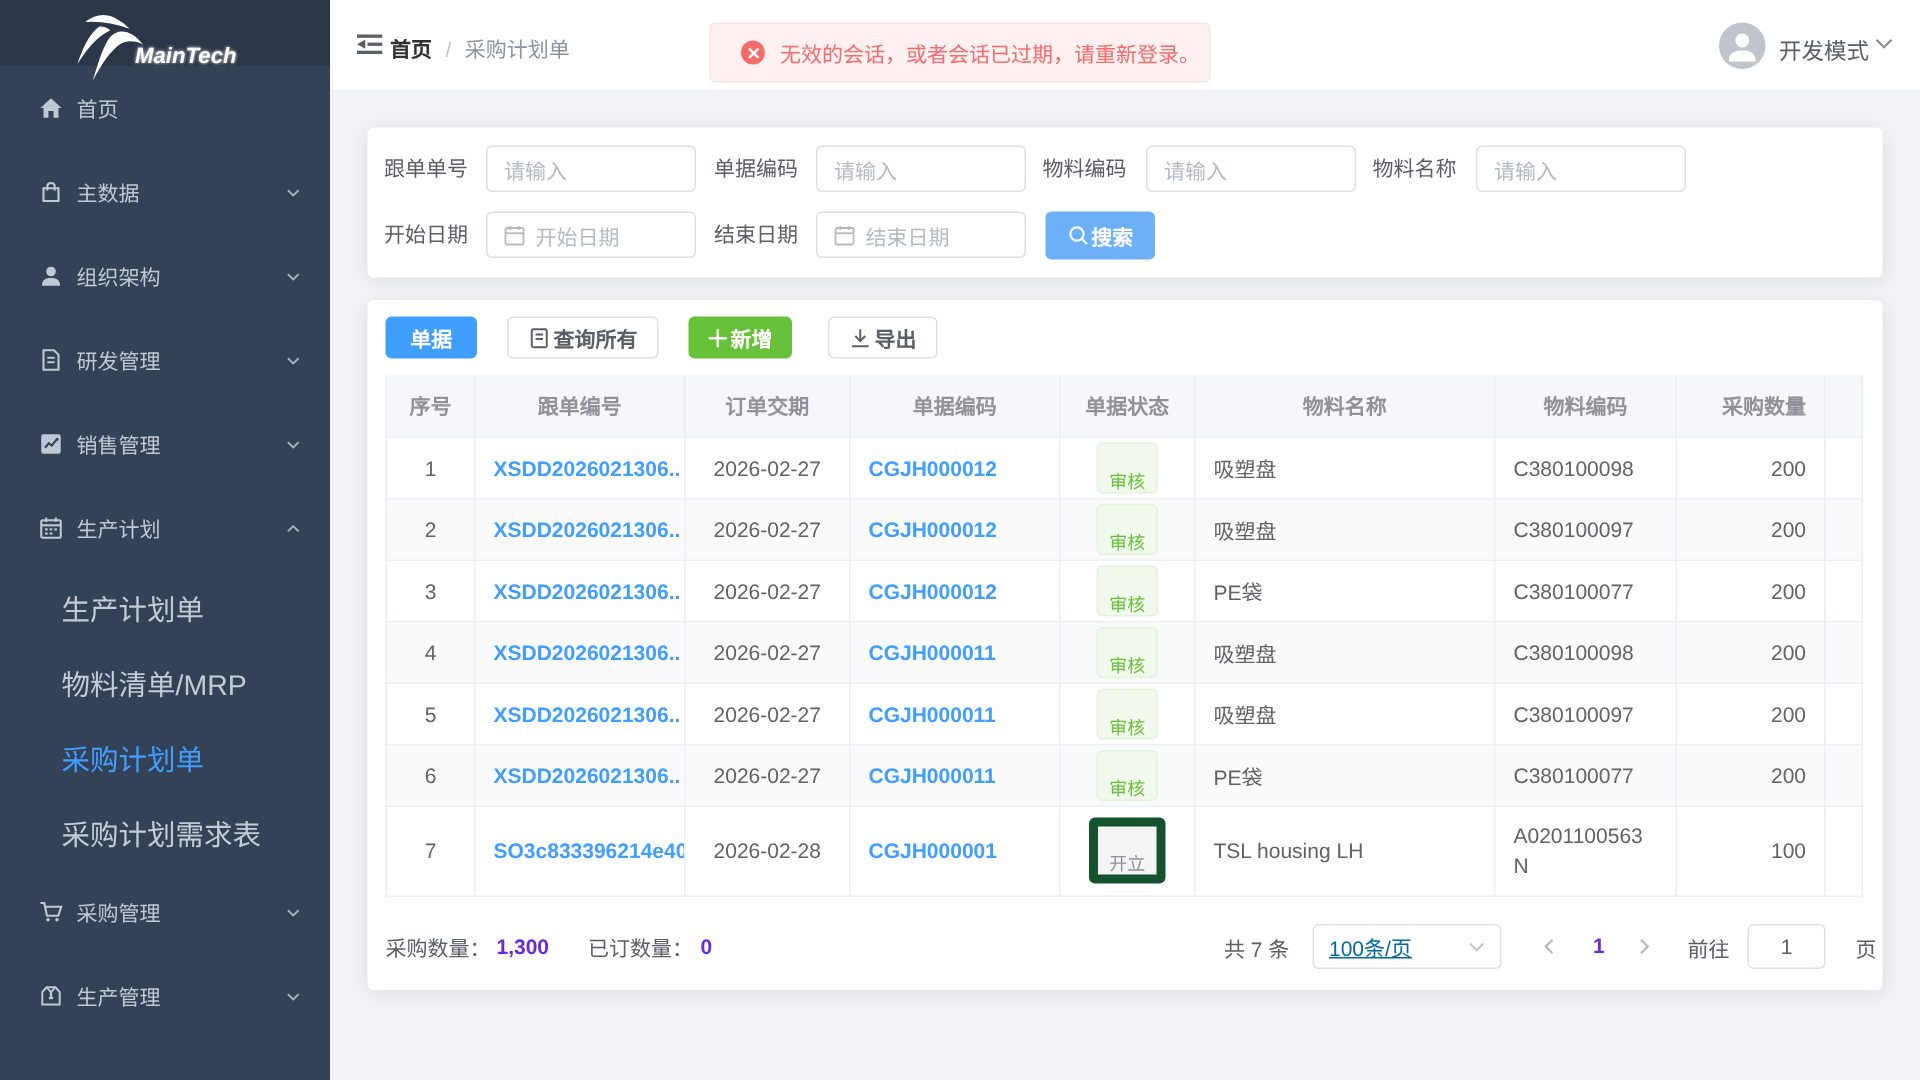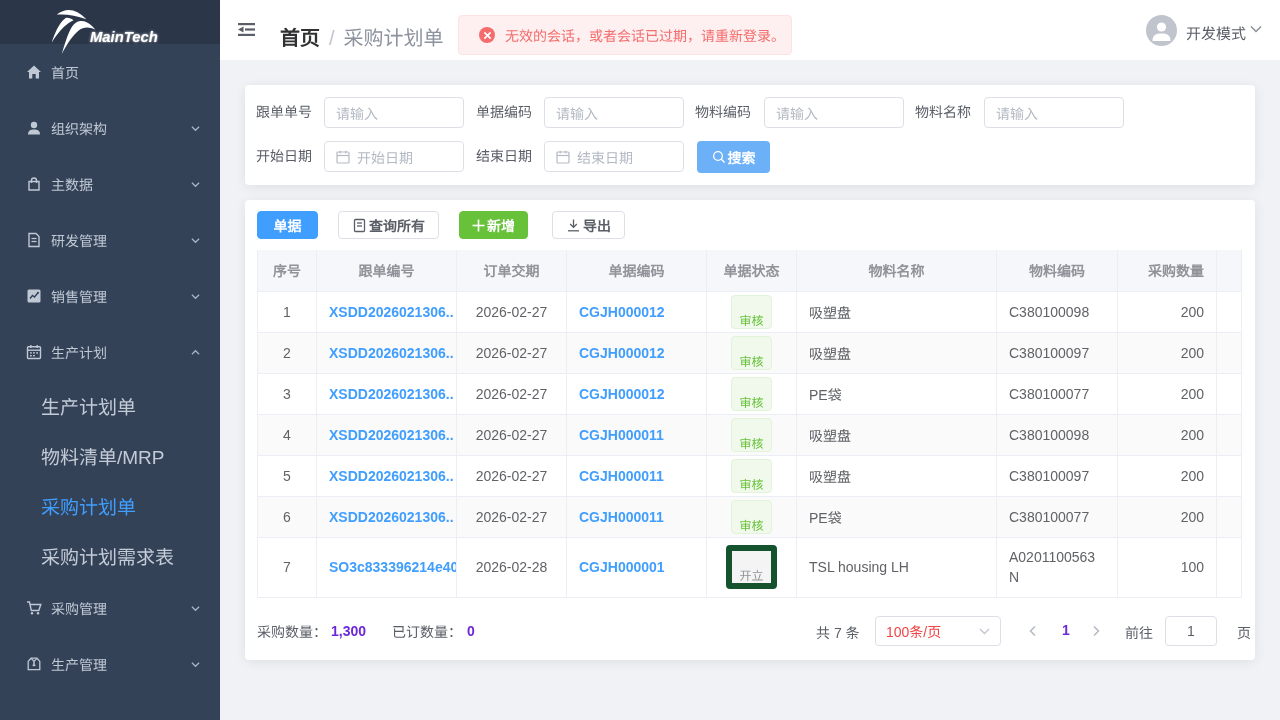--- a/index.html
+++ b/index.html
@@ -13,25 +13,25 @@
 .menu-item { height:56px; display:flex; align-items:center; padding-left:26px; color:#bfc8d4; font-size:14px; position:relative; cursor:pointer; }
 .menu-item .mi { width:16px; height:16px; margin-right:9px; flex:none; display:flex; align-items:center; justify-content:center; }
 .menu-item .caret { position:absolute; right:20px; top:50%; margin-top:-4px; width:9px; height:9px; }
 .sub-item { height:50px; display:flex; align-items:center; padding-left:41px; color:#c3cbd6; font-size:19px; cursor:pointer; }
 .sub-item.active { color:#409eff; }
 svg.icon { display:block; }
 
 
 .header { position:absolute; left:220px; top:0; width:1060px; height:60px; background:#fff; z-index:4; }
 .hamburger { position:absolute; left:18px; top:21px; }
-.crumb { position:absolute; left:60px; top:22px; font-size:20px; }
+.crumb { position:absolute; left:40px; top:22px; font-size:14px; }
 .crumb b { color:#303133; font-weight:700; }
 .crumb .sep { color:#c0c4cc; margin:0 9px; }
 .crumb .last { color:#8c939e; }
-.toast { position:absolute; left:238px; top:15px; width:334px; height:40px; background:#fef0f0; border:1px solid #fde2e2; border-radius:4px; display:flex; align-items:center; padding-left:20px; }
+.toast { position:absolute; left:253px; top:15px; width:334px; height:40px; background:#fef0f0; border:1px solid #fde2e2; border-radius:4px; display:flex; align-items:center; padding-left:20px; }
 .toast .ticon { width:16px; height:16px; border-radius:50%; background:#f56c6c; color:#fff; display:flex; align-items:center; justify-content:center; margin-right:10px; flex:none; }
 .toast span { color:#f56c6c; font-size:14px; }
 .avatar { position:absolute; left:926px; top:15px; width:31px; height:31px; border-radius:50%; background:#c0c4cc; overflow:hidden; }
 .devmode { position:absolute; left:966px; top:22px; color:#5a5e66; font-size:15px; }
 .hcaret { position:absolute; left:1030px; top:25px; }
 
 
 .content { position:absolute; left:220px; top:60px; width:1060px; height:660px; background:#f0f2f5; }
 .card { background:#fff; border-radius:4px; margin:0 25px; box-shadow:0 2px 12px 0 rgba(0,0,0,0.08); }
 .search-card { margin-top:25px; height:100px; padding:12px 12px; position:relative; }
@@ -58,21 +58,21 @@
 .c-right { text-align:right; }
 a.lnk { color:#409eff; font-weight:700; text-decoration:none; }
 .tag { display:inline-block; height:20px; line-height:18px; padding:16px 7px; font-size:12px; border-radius:4px; }
 .tag.green { background:#f0f9eb; border:1px solid #e1f3d8; color:#67c23a; }
 .tag.gray { background:#f4f4f5; border:6px solid #14532d; color:#909399; }
 
 .tfoot { position:absolute; left:0; width:100%; top:402px; height:58px; display:flex; align-items:center; padding:0 12px; font-size:14px; color:#5a5e66; }
 .blue-num { color:#6d28d9; font-weight:700; }
 .pager { position:absolute; left:0; top:402px; width:100%; height:58px; color:#5a5e66; }
 .pager > * { position:absolute; }
-.psel { width:126px; height:30px; border:1px solid #dcdfe6; border-radius:4px; display:flex; align-items:center; padding:4px 10px; color:#ef4444; }
+.psel { width:126px; height:30px; border:1px solid #dcdfe6; border-radius:4px; display:flex; align-items:center; padding:4px 10px; color:#0369a1;text-decoration:underline; }
 .goto-input { width:52px; height:30px; border:1px solid #dcdfe6; border-radius:4px; text-align:center; line-height:28px; color:#5a5e66; }
 </style>
 </head>
 <body>
 
 <div class="sidebar">
   <div class="logo" style="position:relative;">
     <svg style="position:absolute;left:0;top:0;" width="220" height="60" viewBox="0 0 220 60">
       <g fill="#fff">
         <path d="M56.8,14.6 Q 71,3.5 86.4,19.2 Q 71,13.5 56.8,14.6 Z"></path>
@@ -82,32 +82,32 @@
       <text x="90" y="42" font-family="Liberation Sans, sans-serif" font-style="italic" font-weight="700" font-size="14.8" fill="#fff" style="text-shadow:0 0 2.5px rgba(255,255,255,0.9);">MainTech</text>
     </svg>
   </div>
   <div class="menu-item"><span class="mi">
         <svg class="icon" width="16" height="16" viewBox="0 0 16 16">
           <path d="M8 1.5 L15 8 L13 8 L13 14.5 L9.7 14.5 L9.7 10 L6.3 10 L6.3 14.5 L3 14.5 L3 8 L1 8 Z" fill="#bfc8d4"></path>
         </svg>
       </span>首页</div>
   <div class="menu-item"><span class="mi">
         <svg class="icon" width="16" height="16" viewBox="0 0 16 16">
+          <path d="M3 5.5 L13 5.5 L13 14 L3 14 Z" fill="none" stroke="#bfc8d4" stroke-width="1.4"></path>
+          <path d="M5.5 7 L5.5 4.5 C5.5 3 6.5 2 8 2 C9.5 2 10.5 3 10.5 4.5 L10.5 7" fill="none" stroke="#bfc8d4" stroke-width="1.4"></path>
+        </svg>
+      </span>主数据<svg class="caret" viewBox="0 0 10 10">
+        <path d="M1 3 L5 7 L9 3" stroke="#aab4c0" stroke-width="1.4" fill="none"></path>
+      </svg></div>
+  <div class="menu-item"><span class="mi">
+        <svg class="icon" width="16" height="16" viewBox="0 0 16 16">
           <circle cx="8" cy="5" r="3.2" fill="#bfc8d4"></circle>
           <path d="M2 14.5 C2 10.5 4.5 9.4 8 9.4 C11.5 9.4 14 10.5 14 14.5 Z" fill="#bfc8d4"></path>
         </svg>
       </span>组织架构<svg class="caret" viewBox="0 0 10 10">
-        <path d="M1 3 L5 7 L9 3" stroke="#aab4c0" stroke-width="1.4" fill="none"></path>
-      </svg></div>
-  <div class="menu-item"><span class="mi">
-        <svg class="icon" width="16" height="16" viewBox="0 0 16 16">
-          <path d="M3 5.5 L13 5.5 L13 14 L3 14 Z" fill="none" stroke="#bfc8d4" stroke-width="1.4"></path>
-          <path d="M5.5 7 L5.5 4.5 C5.5 3 6.5 2 8 2 C9.5 2 10.5 3 10.5 4.5 L10.5 7" fill="none" stroke="#bfc8d4" stroke-width="1.4"></path>
-        </svg>
-      </span>主数据<svg class="caret" viewBox="0 0 10 10">
         <path d="M1 3 L5 7 L9 3" stroke="#aab4c0" stroke-width="1.4" fill="none"></path>
       </svg></div>
   <div class="menu-item"><span class="mi">
         <svg class="icon" width="16" height="16" viewBox="0 0 16 16">
           <path d="M3 1.5 L10 1.5 L13 4.5 L13 14.5 L3 14.5 Z" fill="none" stroke="#bfc8d4" stroke-width="1.4"></path>
           <line x1="5.5" y1="6.5" x2="10.5" y2="6.5" stroke="#bfc8d4" stroke-width="1.3"></line>
           <line x1="5.5" y1="9.5" x2="10.5" y2="9.5" stroke="#bfc8d4" stroke-width="1.3"></line>
         </svg>
       </span>研发管理<svg class="caret" viewBox="0 0 10 10">
         <path d="M1 3 L5 7 L9 3" stroke="#aab4c0" stroke-width="1.4" fill="none"></path>

